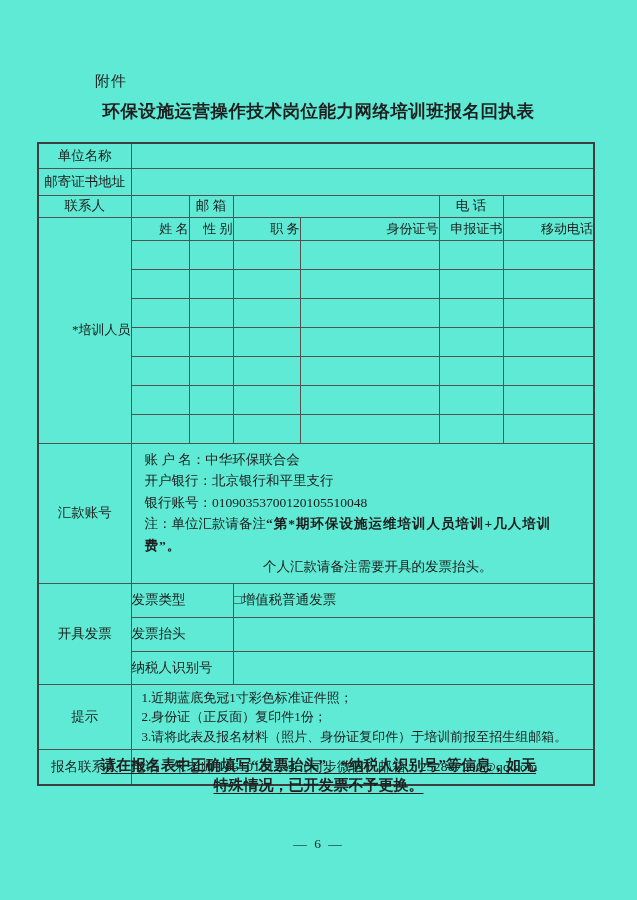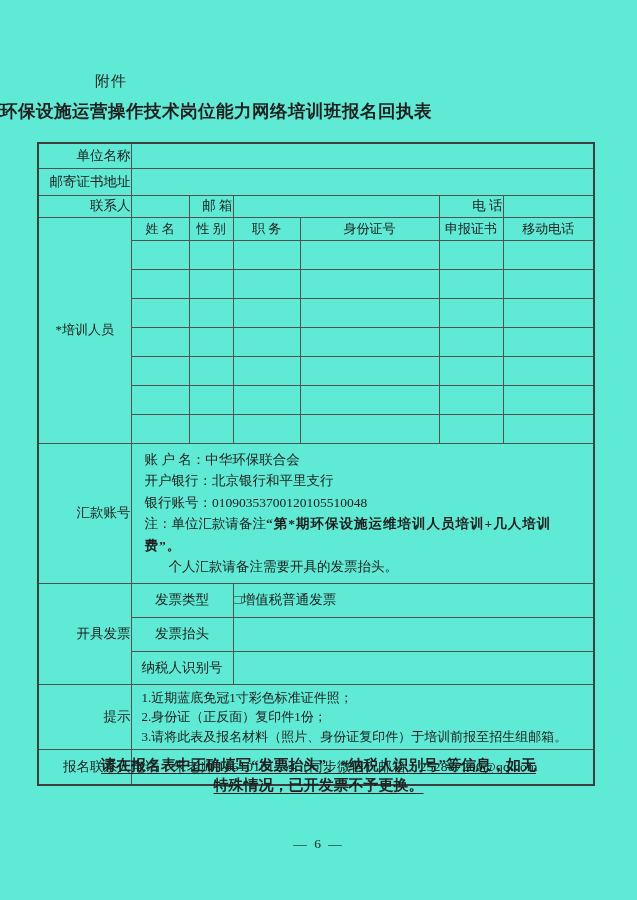--- a/index.html
+++ b/index.html
@@ -13,49 +13,49 @@
     color:#1f1f1f;
     overflow:hidden;
     box-shadow:0 0 4px rgba(0,0,0,.15);
   }
   .attachment{
     position:absolute;left:95px;top:72px;
     font-size:15px;letter-spacing:1px;
   }
   .doc-title{
     position:absolute;left:0;top:99px;width:100%;
-    font-weight:bold;font-size:17.5px;letter-spacing:.5px;
+    text-align:center;font-weight:bold;font-size:17.5px;letter-spacing:.5px;
   }
   table.form{
     position:absolute;left:37px;top:142px;
     width:556px;border-collapse:collapse;table-layout:fixed;
     border:2px solid #3e3e3e;
   }
   table.form td{
     border:1px solid #525252;
     padding:0;vertical-align:middle;
     font-size:13.5px;color:#1c1c1c;
     overflow:hidden;
   }
-  .lbl{text-align:right;}
+  .lbl{text-align:center;}
   tr.r-unit{height:25px;}
   tr.r-mail{height:27px;}
   tr.r-contact{height:22px;}
   tr.r-thead{height:23px;}
-  tr.r-thead td{font-size:13px;text-align:center;}
+  tr.r-thead td{font-size:13px;text-align:right;}
   tr.r-empty{height:29px;}
   tr.r-remit{height:110px;}
   tr.r-inv{height:34px;}
   tr.r-inv3{height:33px;padding-left:36px;}
   tr.r-tips{height:63px;}
   tr.r-regc{height:35px;}
   .remit-content{padding:5px 6px 5px 13px;line-height:21.5px;font-size:13.5px;}
   .remit-note-em{font-weight:bold;letter-spacing:1px;}
-  .remit-note2{padding-left:24px;}
-  .inv-lbl{text-align:center;}
+  .remit-note2{padding-left:24px;text-align:center;}
+  .inv-lbl{}
   .inv-val{text-align:left;font-size:13.5px;}
   .tips-content{padding:3px 6px 3px 10px;line-height:19.5px;font-size:13px;}
   .regc-val{padding-left:12px;font-size:13.5px;letter-spacing:.3px;}
   .footer-note{
     position:absolute;left:0;top:755px;width:100%;
     text-align:center;font-weight:bold;font-size:15px;line-height:20px;
   }
   .footer-note div{text-decoration:underline;text-underline-offset:3px;}
   .page-number{
     position:absolute;left:0;top:836px;width:100%;

